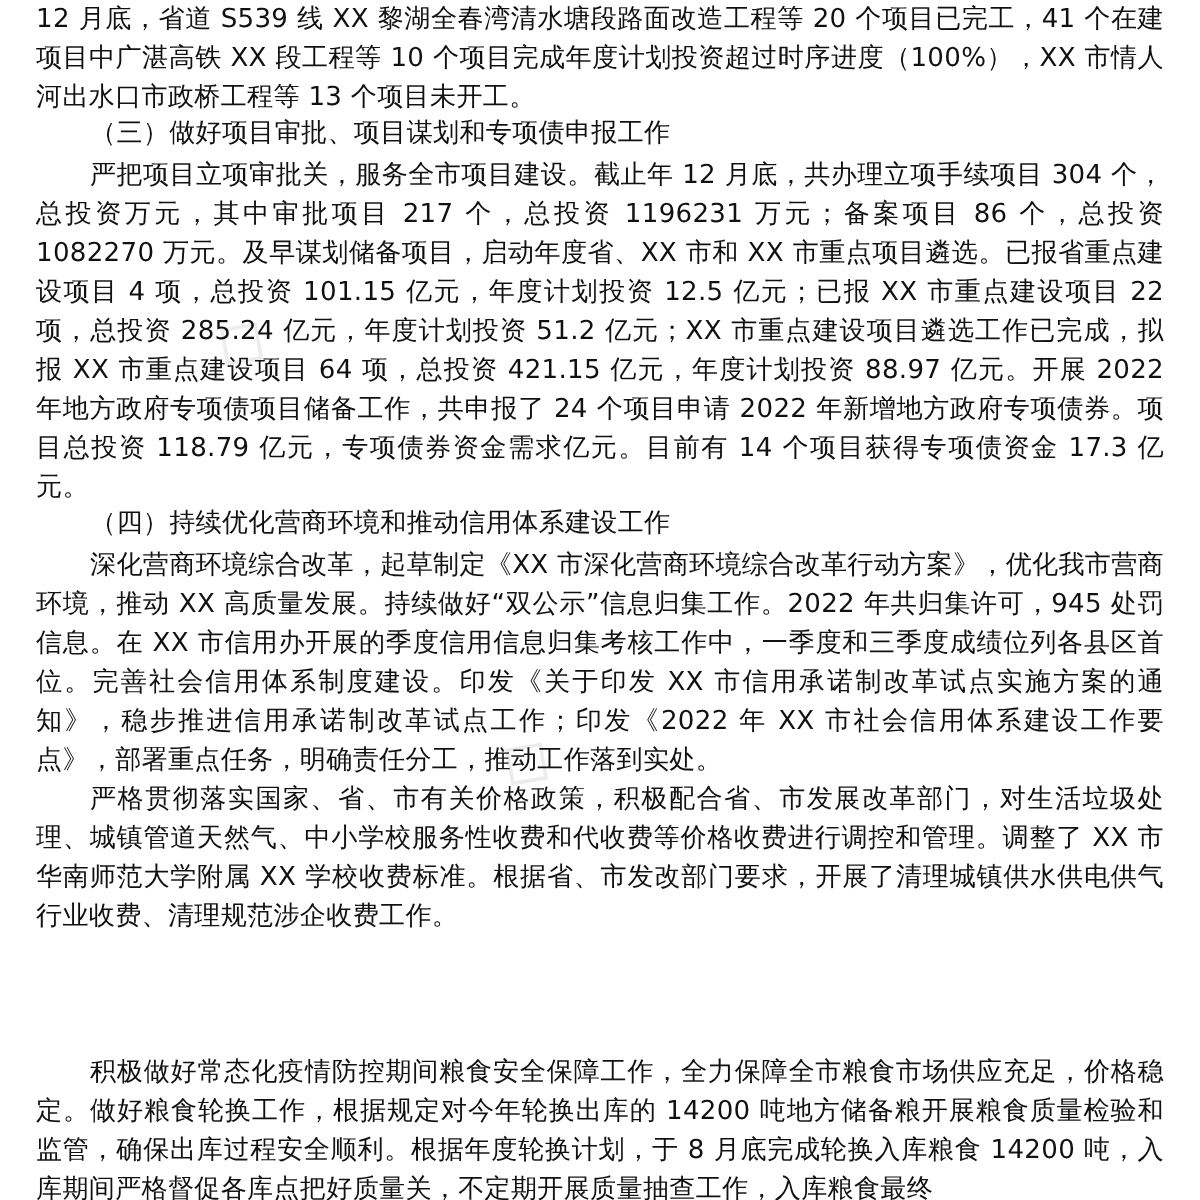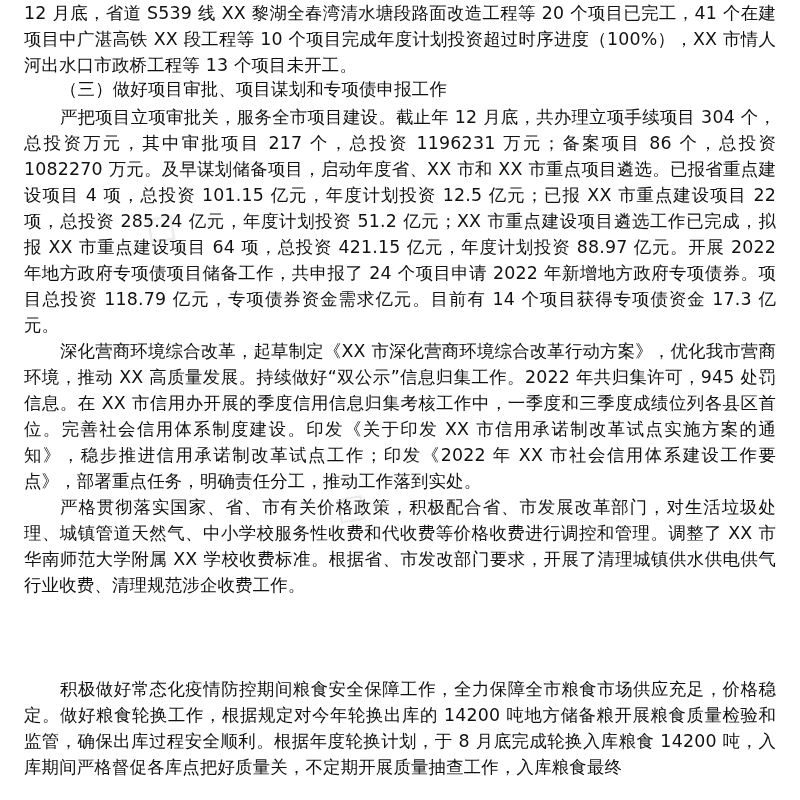--- a/index.html
+++ b/index.html
@@ -27,17 +27,18 @@
 </head>
 <body>
 
 <div class="watermark" style="left:140px;top:200px;">◇</div>
 <div class="watermark" style="left:330px;top:480px;">◇</div>
 
 <div class="page">
   <p class="block cont">12 月底，省道 S539 线 XX 黎湖全春湾清水塘段路面改造工程等 20 个项目已完工，41 个在建项目中广湛高铁 XX 段工程等 10 个项目完成年度计划投资超过时序进度（100%），XX 市情人河出水口市政桥工程等 13 个项目未开工。</p>
   <p class="block heading">（三）做好项目审批、项目谋划和专项债申报工作</p>
   <p class="block para">严把项目立项审批关，服务全市项目建设。截止年 12 月底，共办理立项手续项目 304 个，总投资万元，其中审批项目 217 个，总投资 1196231 万元；备案项目 86 个，总投资 1082270 万元。及早谋划储备项目，启动年度省、XX 市和 XX 市重点项目遴选。已报省重点建设项目 4 项，总投资 101.15 亿元，年度计划投资 12.5 亿元；已报 XX 市重点建设项目 22 项，总投资 285.24 亿元，年度计划投资 51.2 亿元；XX 市重点建设项目遴选工作已完成，拟报 XX 市重点建设项目 64 项，总投资 421.15 亿元，年度计划投资 88.97 亿元。开展 2022 年地方政府专项债项目储备工作，共申报了 24 个项目申请 2022 年新增地方政府专项债券。项目总投资 118.79 亿元，专项债券资金需求亿元。目前有 14 个项目获得专项债资金 17.3 亿元。</p>
+  <p class="block heading">（四）持续优化营商环境和推动信用体系建设工作</p>
   <p class="block para">深化营商环境综合改革，起草制定《XX 市深化营商环境综合改革行动方案》，优化我市营商环境，推动 XX 高质量发展。持续做好“双公示”信息归集工作。2022 年共归集许可，945 处罚信息。在 XX 市信用办开展的季度信用信息归集考核工作中，一季度和三季度成绩位列各县区首位。完善社会信用体系制度建设。印发《关于印发 XX 市信用承诺制改革试点实施方案的通知》，稳步推进信用承诺制改革试点工作；印发《2022 年 XX 市社会信用体系建设工作要点》，部署重点任务，明确责任分工，推动工作落到实处。</p>
   <p class="block para">严格贯彻落实国家、省、市有关价格政策，积极配合省、市发展改革部门，对生活垃圾处理、城镇管道天然气、中小学校服务性收费和代收费等价格收费进行调控和管理。调整了 XX 市华南师范大学附属 XX 学校收费标准。根据省、市发改部门要求，开展了清理城镇供水供电供气行业收费、清理规范涉企收费工作。</p>
   <div class="gap"></div>
   <p class="block para">积极做好常态化疫情防控期间粮食安全保障工作，全力保障全市粮食市场供应充足，价格稳定。做好粮食轮换工作，根据规定对今年轮换出库的 14200 吨地方储备粮开展粮食质量检验和监管，确保出库过程安全顺利。根据年度轮换计划，于 8 月底完成轮换入库粮食 14200 吨，入库期间严格督促各库点把好质量关，不定期开展质量抽查工作，入库粮食最终</p>
 </div>
 
 </body></html>

